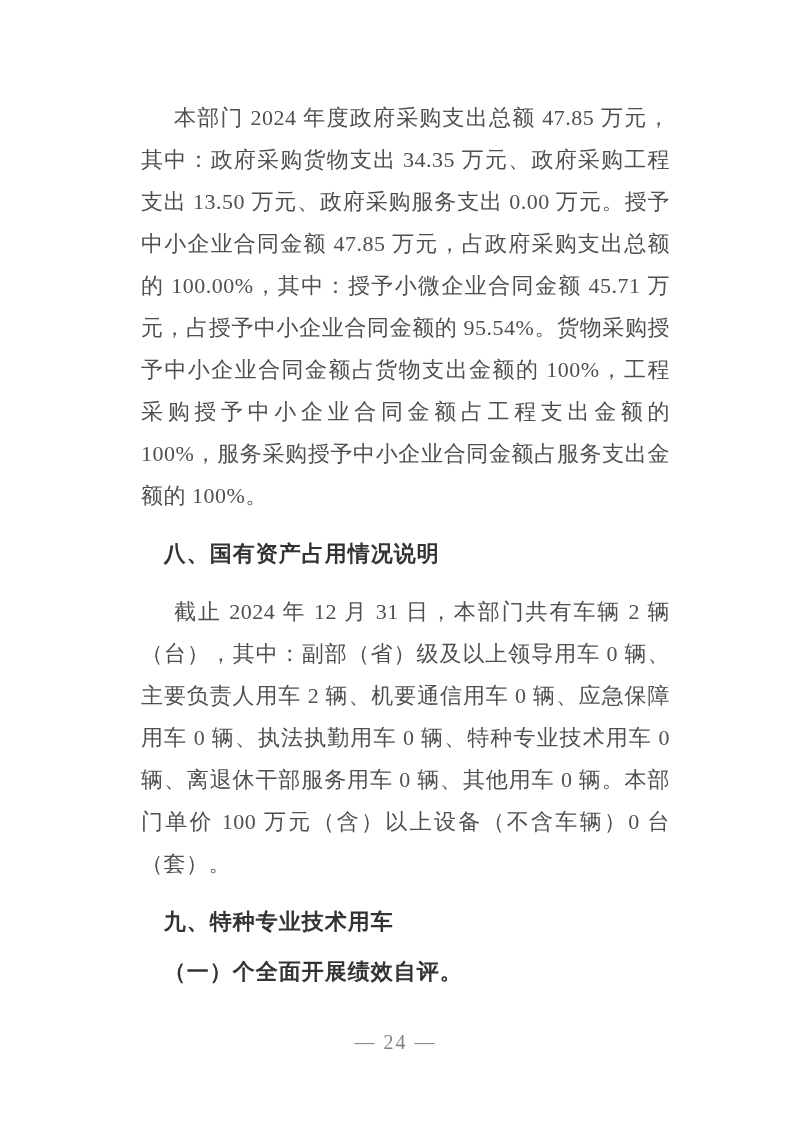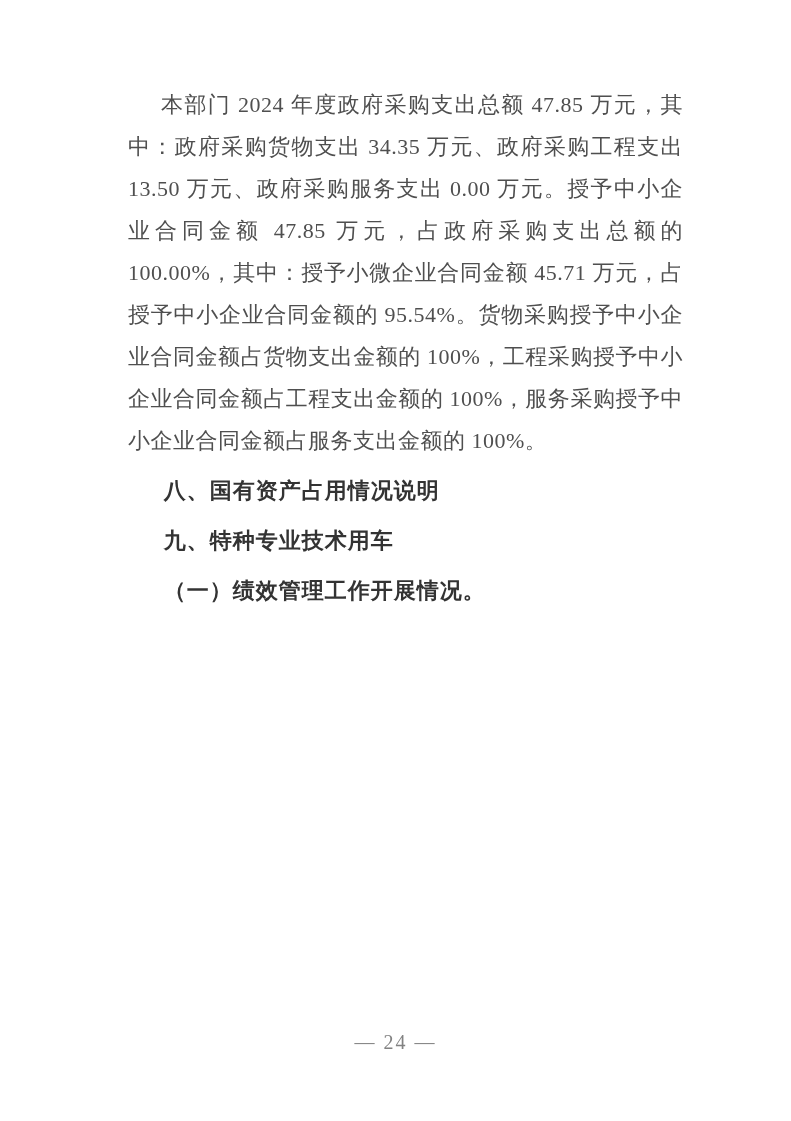--- a/index.html
+++ b/index.html
@@ -14,21 +14,21 @@
     background: #ffffff;
     overflow: hidden;
   }
   .content {
     position: absolute;
     left: 125px;
     top: 81px;
     width: 561px;
   }
   .para {
-    margin: 3px;
+    margin: 16px;
     font-family: "Liberation Serif", "DejaVu Serif", serif;
     font-size: 22px;
     line-height: 42px;
     text-align: justify;
     text-indent: 1.5em;
     color: #4f4f4f;
     letter-spacing: 0.5px;
   }
   .heading {
     margin: 8px;
@@ -52,17 +52,18 @@
     letter-spacing: 2px;
   }
 </style>
 </head>
 <body>
 
 <div class="page">
   <div class="content">
     <p class="para">本部门 2024 年度政府采购支出总额 47.85 万元，其中：政府采购货物支出 34.35 万元、政府采购工程支出 13.50 万元、政府采购服务支出 0.00 万元。授予中小企业合同金额 47.85 万元，占政府采购支出总额的 100.00%，其中：授予小微企业合同金额 45.71 万元，占授予中小企业合同金额的 95.54%。货物采购授予中小企业合同金额占货物支出金额的 100%，工程采购授予中小企业合同金额占工程支出金额的 100%，服务采购授予中小企业合同金额占服务支出金额的 100%。</p>
     <p class="heading">八、国有资产占用情况说明</p>
+    <p class="para">截止 2024 年 12 月 31 日，本部门共有车辆 2 辆（台），其中：副部（省）级及以上领导用车 0 辆、主要负责人用车 2 辆、机要通信用车 0 辆、应急保障用车 0 辆、执法执勤用车 0 辆、特种专业技术用车 0 辆、离退休干部服务用车 0 辆、其他用车 0 辆。本部门单价 100 万元（含）以上设备（不含车辆）0 台（套）。</p>
     <p class="heading">九、特种专业技术用车</p>
-    <p class="heading">（一）绩效管理工作开展情况。</p>
+    <p class="heading">（一）个全面开展绩效自评。</p>
   </div>
   <div class="footer">— 24 —</div>
 </div>
 
 </body></html>

